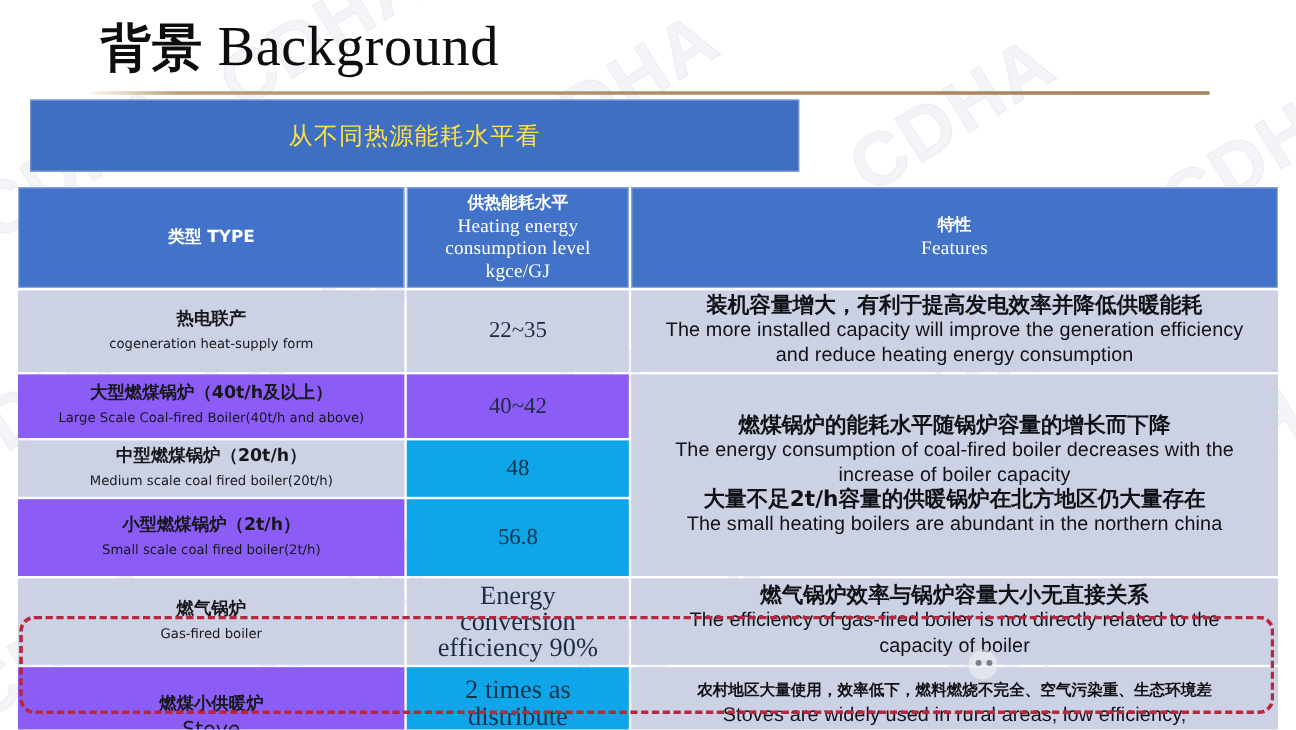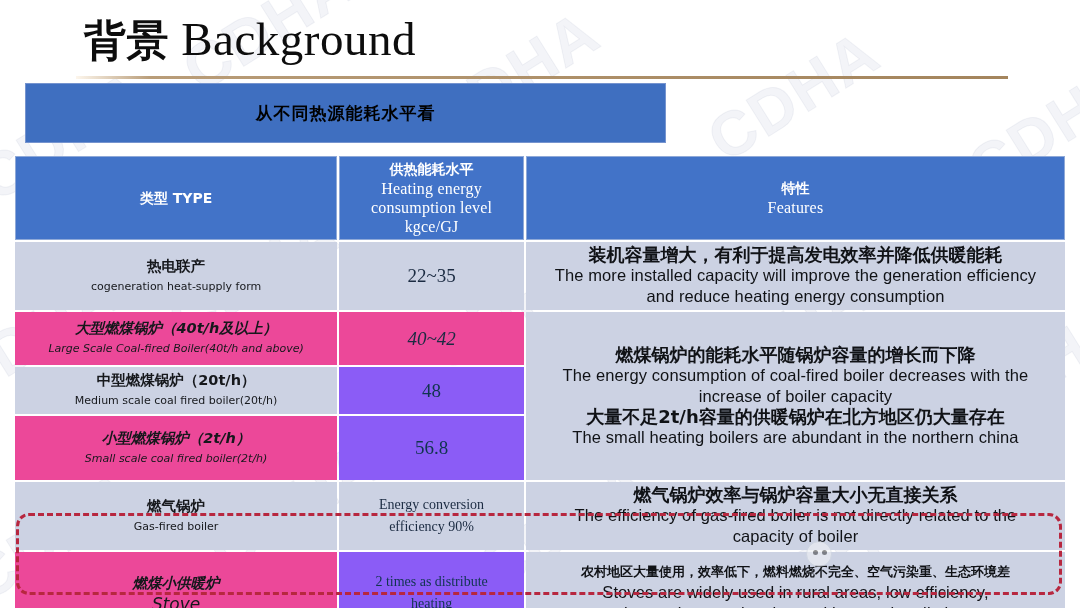--- a/index.html
+++ b/index.html
@@ -72,23 +72,23 @@
     background: #3f6fc0;
     border: 1px solid #7694cf;
     display: flex;
     flex-direction: column;
     align-items: center;
     justify-content: center;
     z-index: 3;
   }
   .banner-cn {
     font-family: "DejaVu Sans", sans-serif;
-    font-weight: 700;
-    font-size: 17px;
-    color: #000000;
+    font-weight: 400;
+    font-size: 20px;
+    color: #fde047;
     line-height: 22px;
     letter-spacing: 1px;
   }
   .banner-en {
     font-family: "Liberation Serif", serif;
     font-size: 20px;
     color: #eaf1fb;
     line-height: 24px;
     letter-spacing: 0.4px;
   }
@@ -126,22 +126,22 @@
   }
   .th-en {
     font-family: "Liberation Serif", serif;
     font-size: 16px;
     line-height: 19px;
     letter-spacing: 0.2px;
   }
 
   
   .bg-a { background: #ccd2e3; }
-  .bg-b { background: #ec4899; font-style: italic; }
-  .bg-cyan { background: #8b5cf6; }
+  .bg-b { background: #8b5cf6; }
+  .bg-cyan { background: #0ea5e9; }
 
   .cell-cn {
     font-family: "DejaVu Sans", sans-serif;
     font-weight: 700;
     font-size: 14.5px;
     line-height: 21px;
     color: #16181c;
   }
   .cell-en {
     font-family: "DejaVu Sans", sans-serif;
@@ -165,21 +165,21 @@
     text-align: center;
   }
   .val {
     font-family: "Liberation Serif", serif;
     font-size: 19px;
     color: #1b2b42;
     line-height: 24px;
   }
   .val-small {
     font-family: "Liberation Serif", serif;
-    font-size: 14px;
+    font-size: 22px;
     color: #1b2b42;
     line-height: 22px;
   }
   .val-cyan { color: #10344e; }
 
   .r1 td { height: 63px; }
   .r2 td { height: 53px; }
   .r3 td { height: 47px; }
   .r4 td { height: 64px; }
   .r5 td { height: 61px; }

